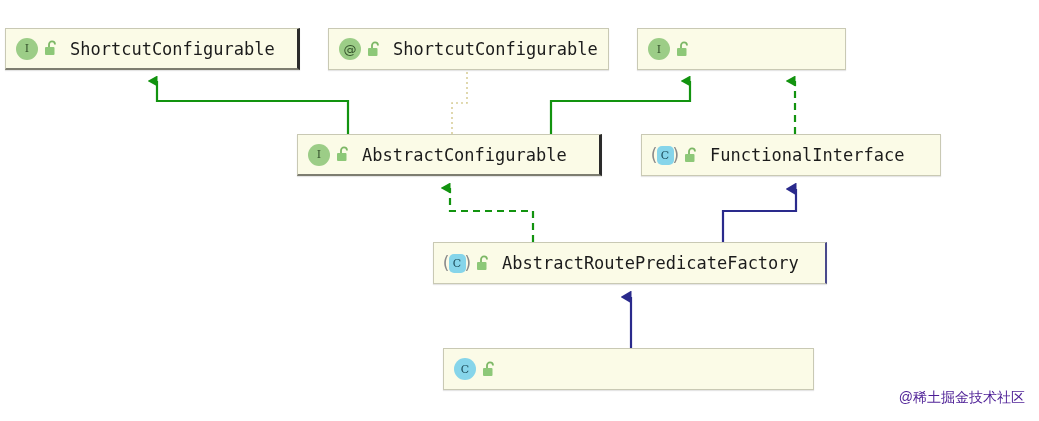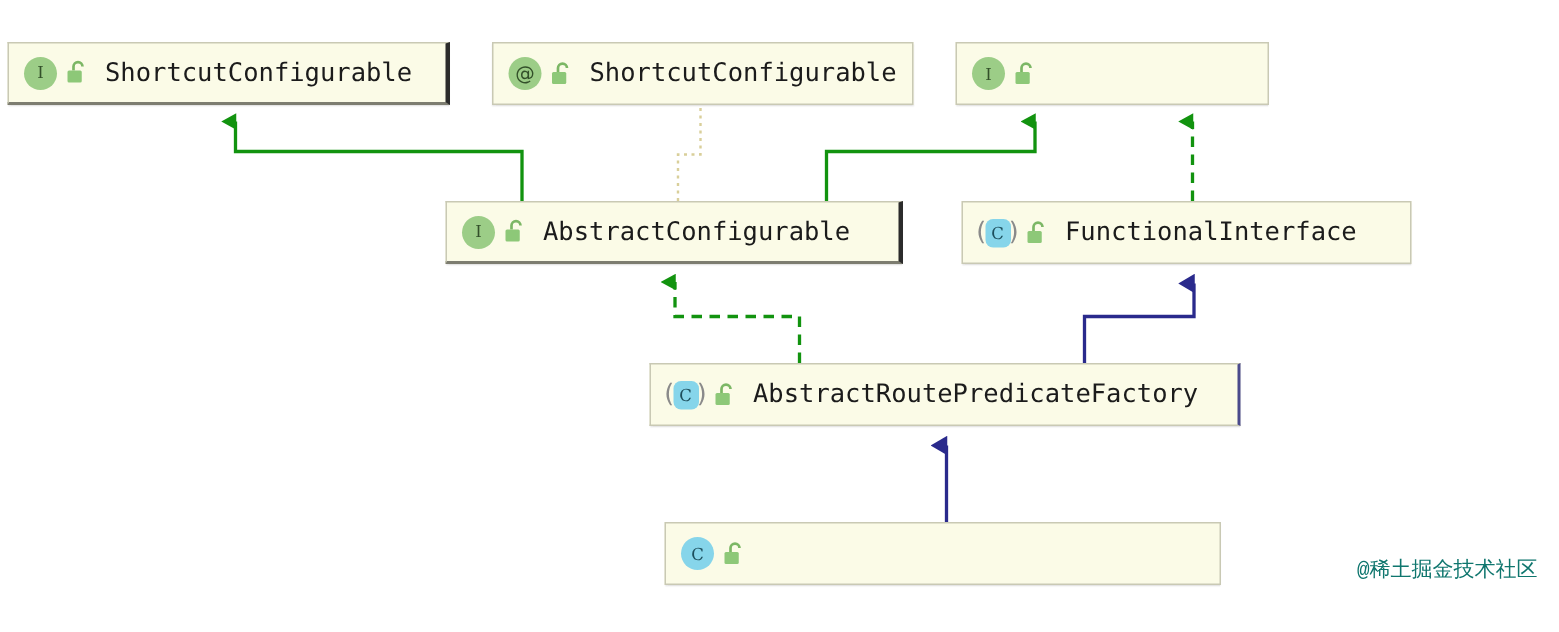--- a/index.html
+++ b/index.html
@@ -153,24 +153,24 @@
     font-family: "DejaVu Sans Mono", monospace;
     font-size: 17px;
     color: #1b1b1b;
     white-space: nowrap;
     letter-spacing: 0px;
   }
 
   #watermark {
     position: absolute;
     right: 14px;
-    bottom: 32px;
-    font-family: Liberation Mono, monospace;
+    bottom: 14px;
+    font-family: Liberation Sans, sans-serif;
     font-size: 14px;
-    color: #0f766e;
+    color: #4c1d95;
     white-space: nowrap;
     user-select: none;
   }
 </style>
 </head>
 <body>
 
 <div id="diagram-canvas">
 
   <svg id="edge-layer" viewBox="0 0 1039 421" width="1039" height="421" xmlns="http://www.w3.org/2000/svg">

